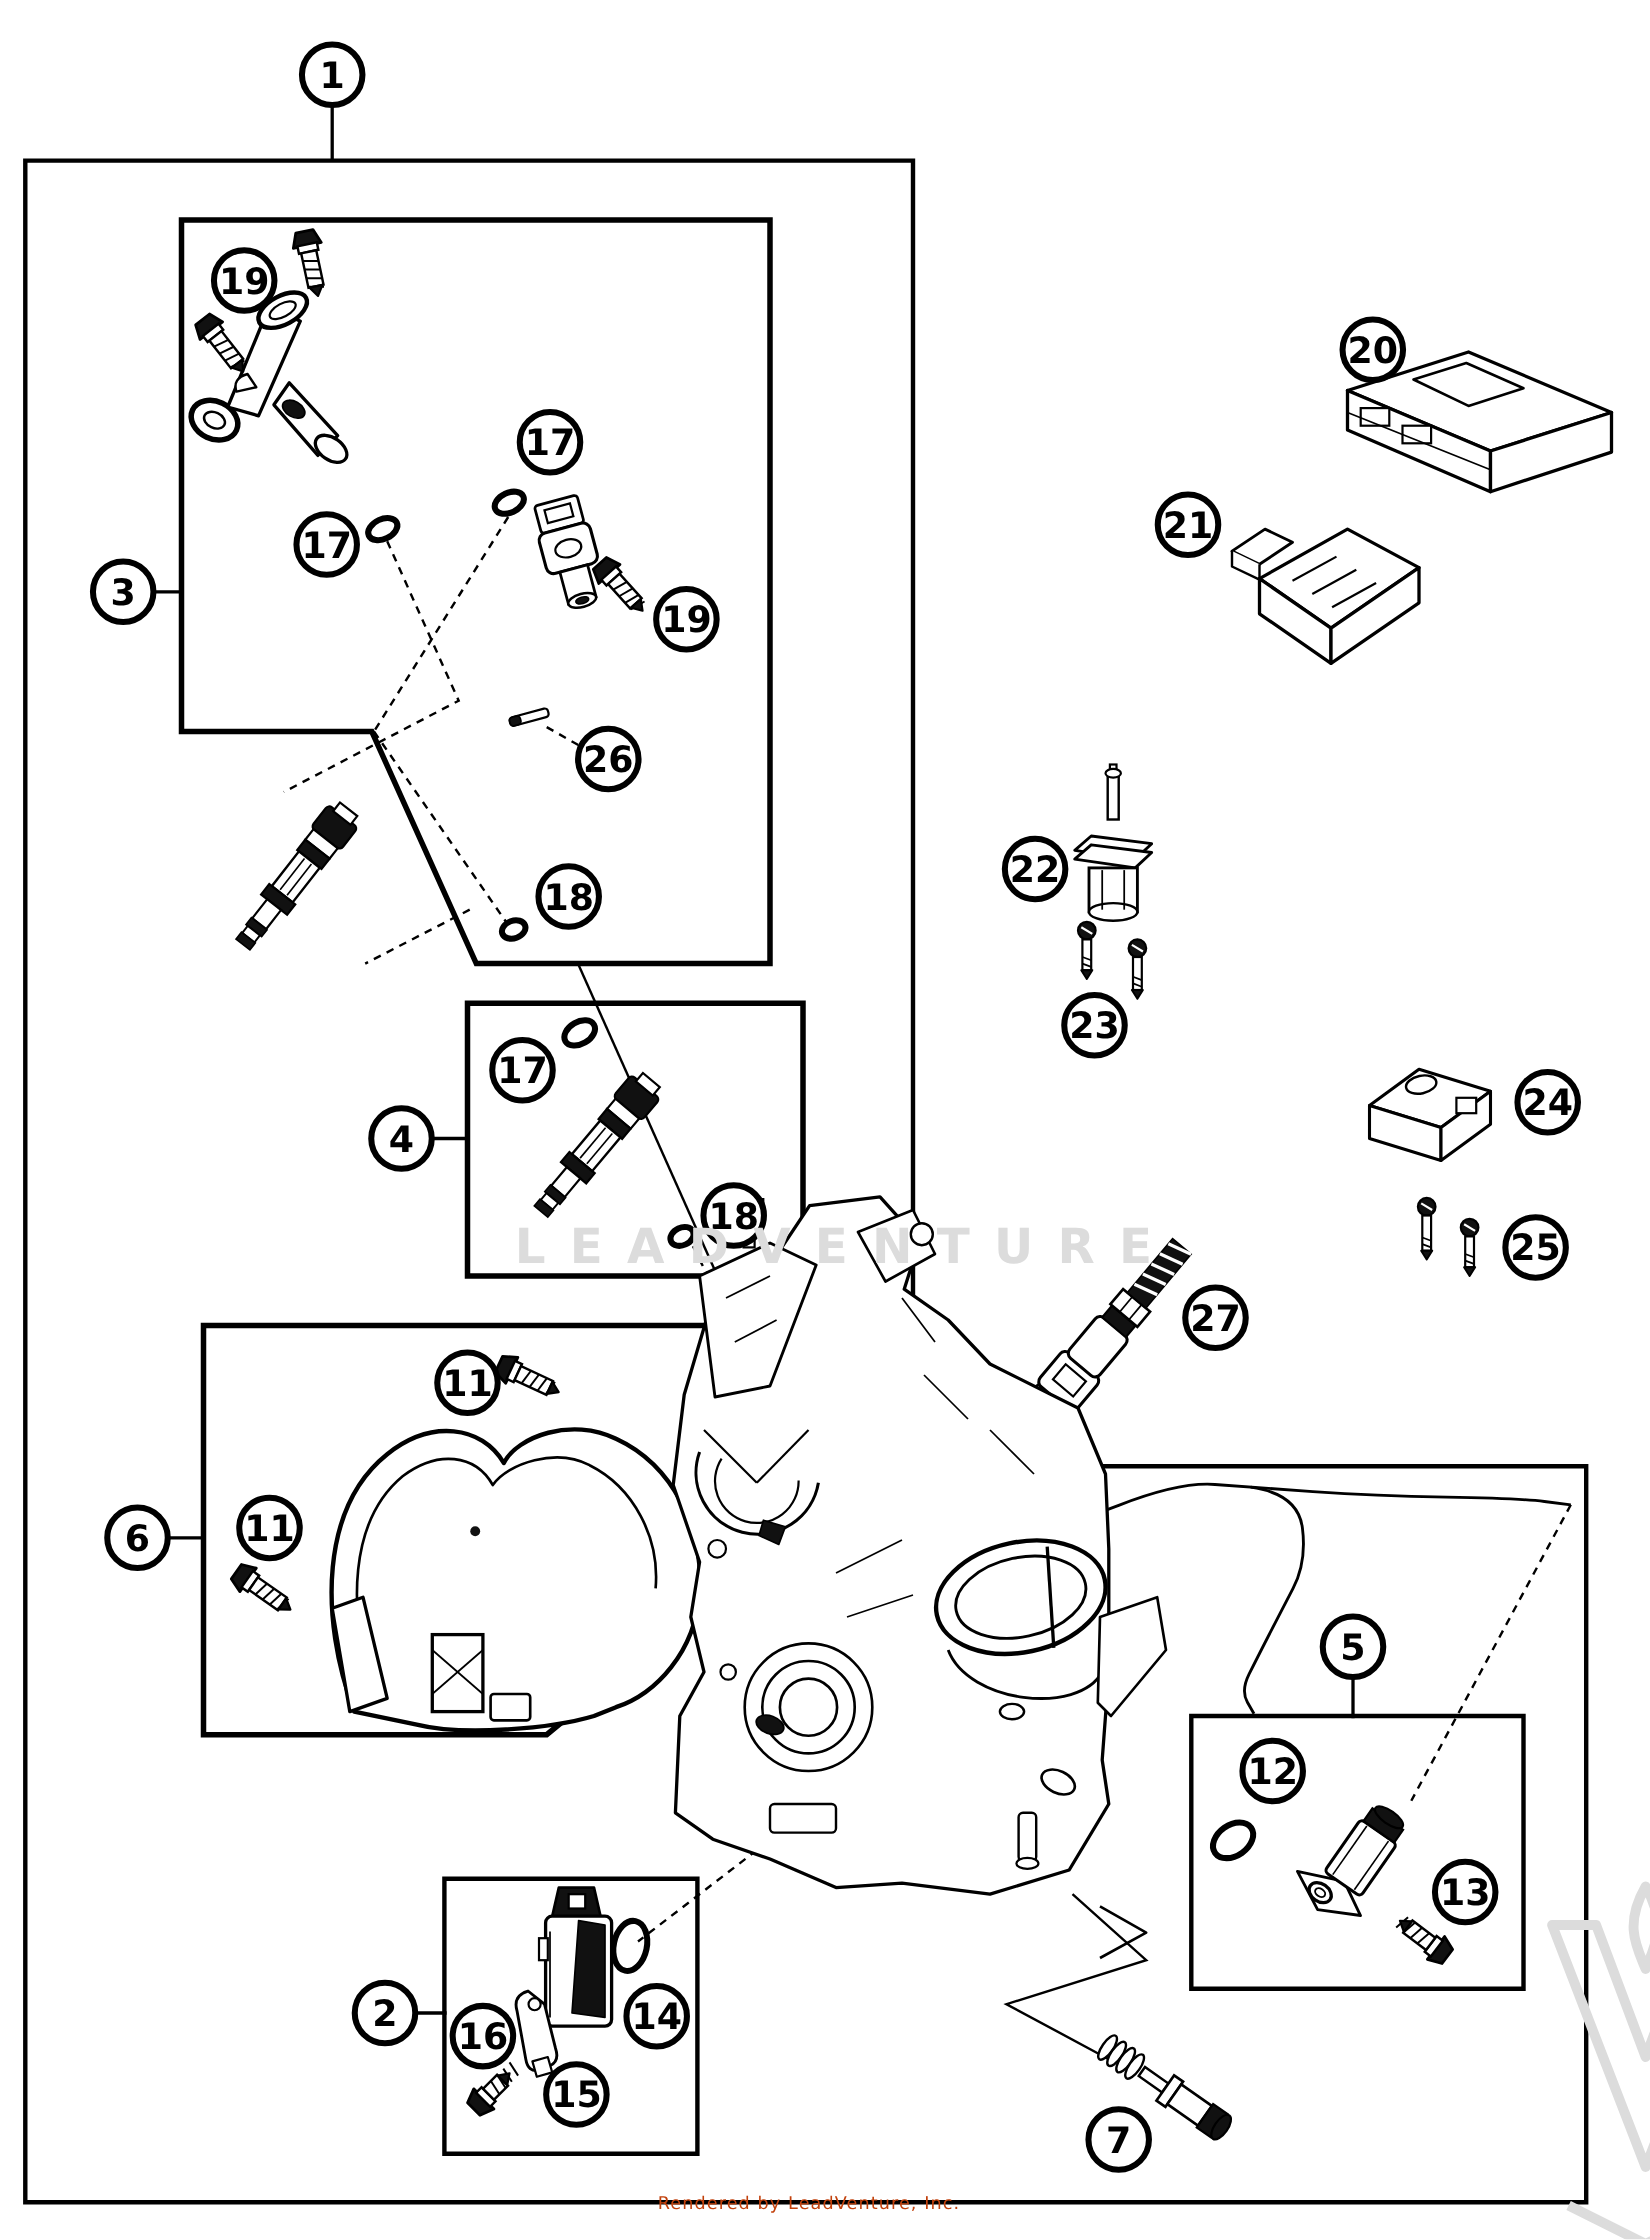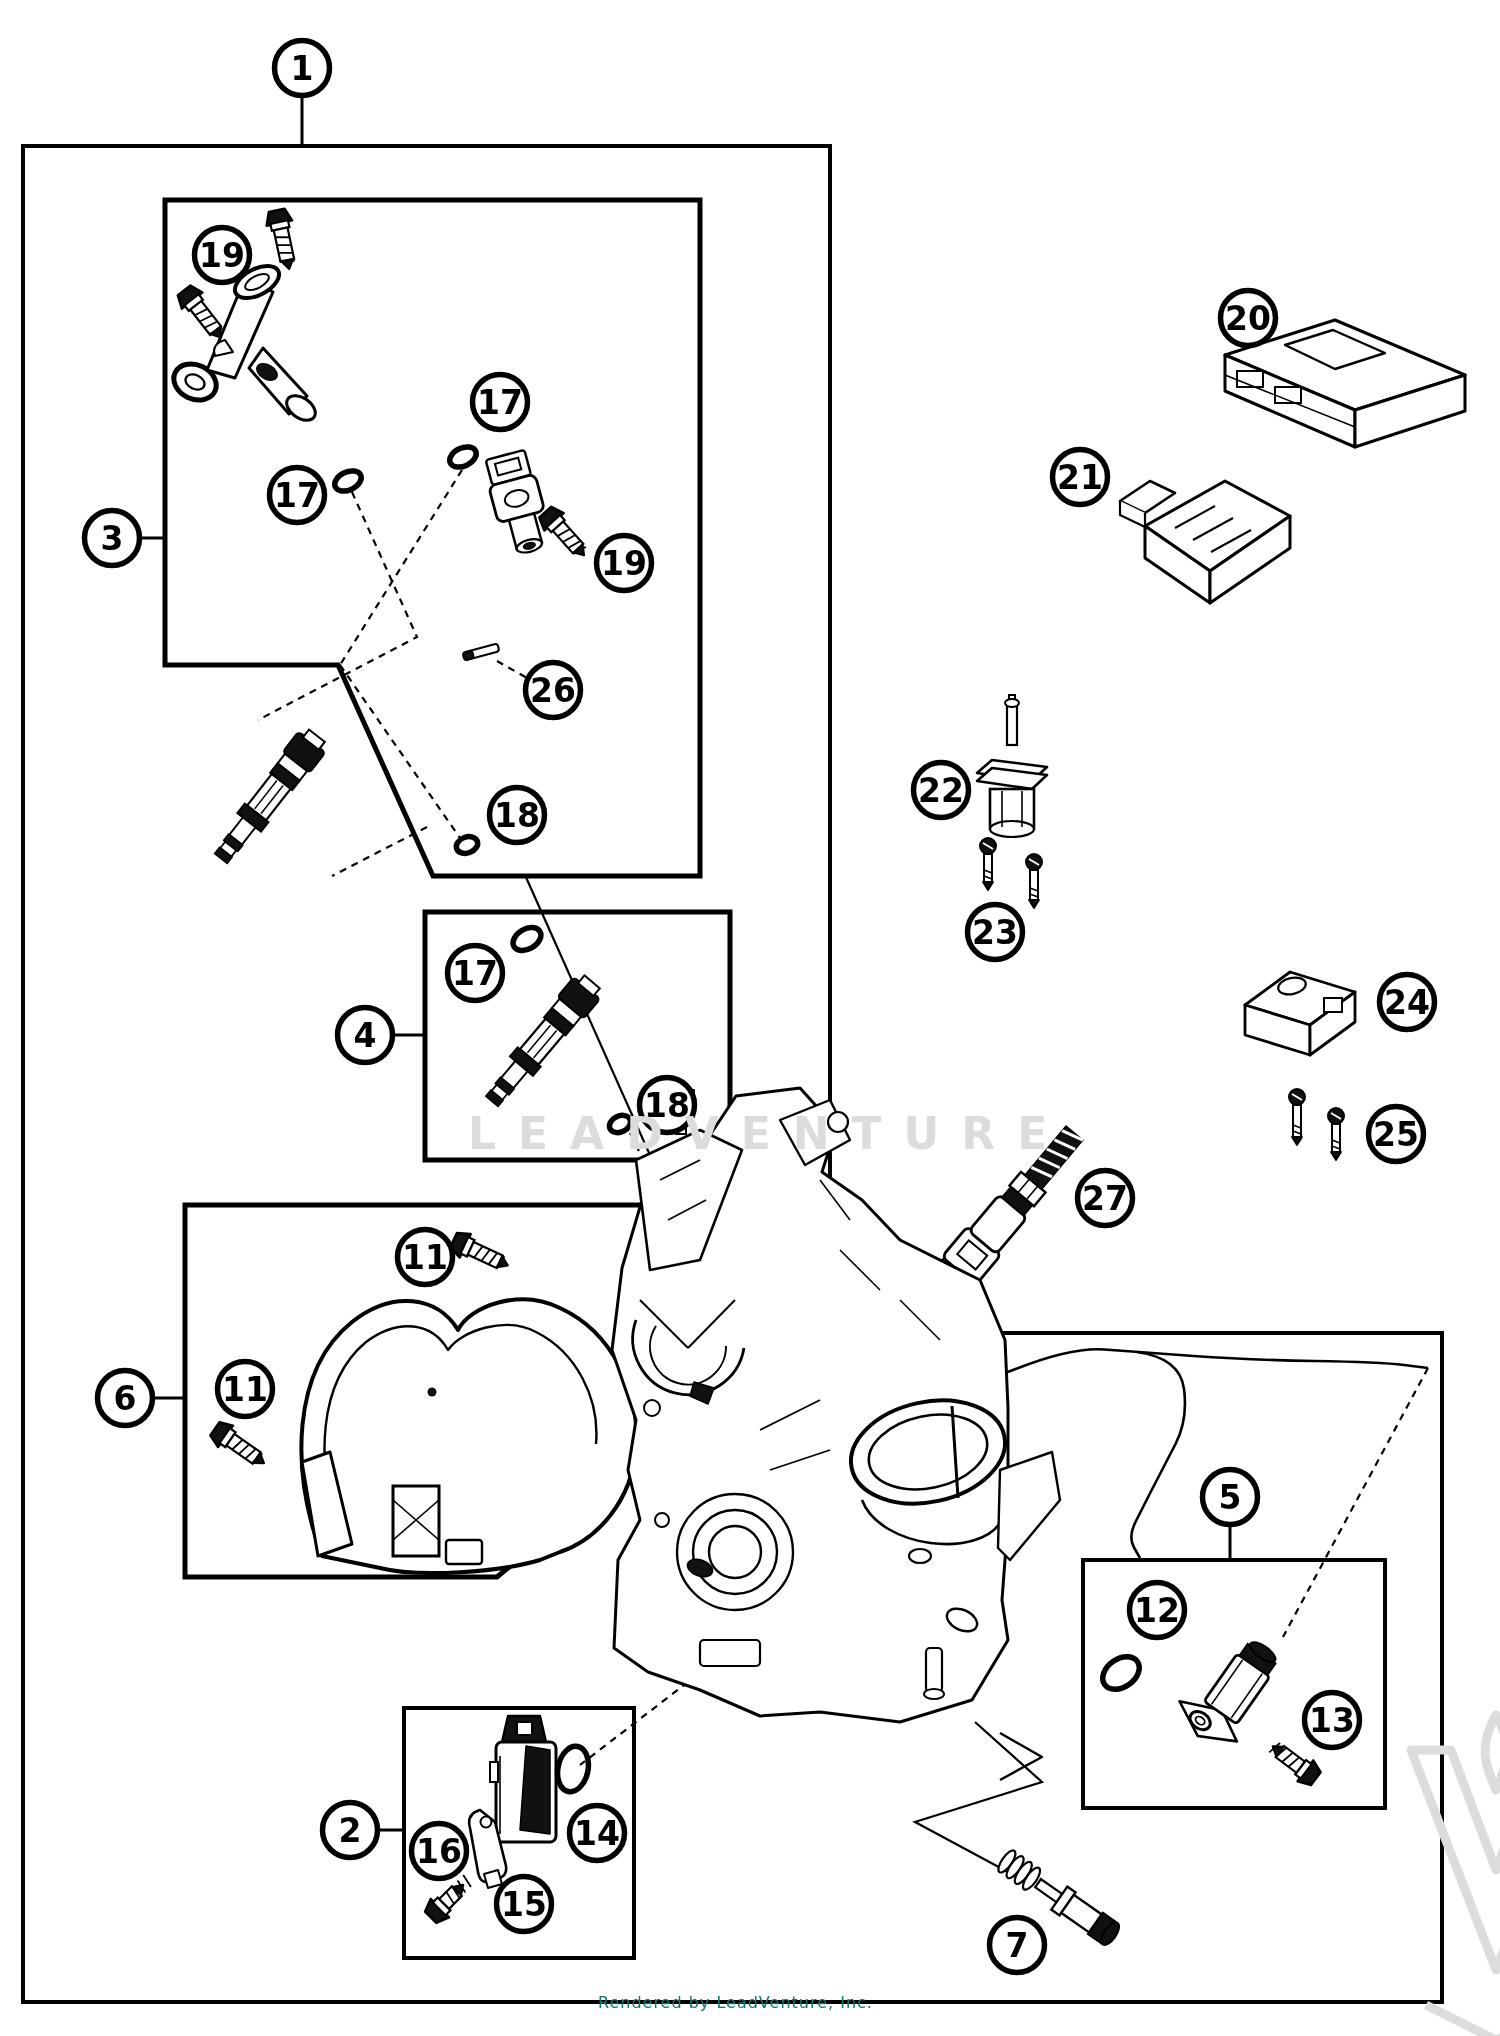--- a/index.html
+++ b/index.html
@@ -1,21 +1,21 @@
 <!DOCTYPE html>
 <html><head>
 <meta charset="utf-8">
 <style>
   html,body{margin:0;padding:0;background:#ffffff;}
   .canvas{position:relative;width:1500px;height:2036px;background:#fff;overflow:hidden;
           font-family:"DejaVu Sans","Liberation Sans",sans-serif;}
   .canvas svg{position:absolute;left:0;top:0;}
   .watermark-text{position:absolute;left:468px;top:1108px;font-size:44px;font-weight:bold;
                   letter-spacing:22px;color:#dcdcdc;white-space:nowrap;user-select:none;}
-  .footer-credit{position:absolute;left:598px;top:1993px;font-size:16px;color:#0f766e;
+  .footer-credit{position:absolute;left:598px;top:1993px;font-size:16px;color:#c2410c;
                  letter-spacing:1px;white-space:nowrap;}
 </style>
 </head>
 <body>
 
 <div class="canvas">
   <svg id="scene" width="1500" height="2036" viewBox="0 0 1500 2036">
       <polygon points="23,146 830,146 830,1333 1442,1333 1442,2002 23,2002" fill="none" stroke="#000000" stroke-width="4"></polygon>
       <polygon points="165,200 700,200 700,876 433,876 338,665 165,665" fill="none" stroke="#000000" stroke-width="5"></polygon>
       <polygon points="425,912 730,912 730,1160 425,1160" fill="none" stroke="#000000" stroke-width="5"></polygon>

